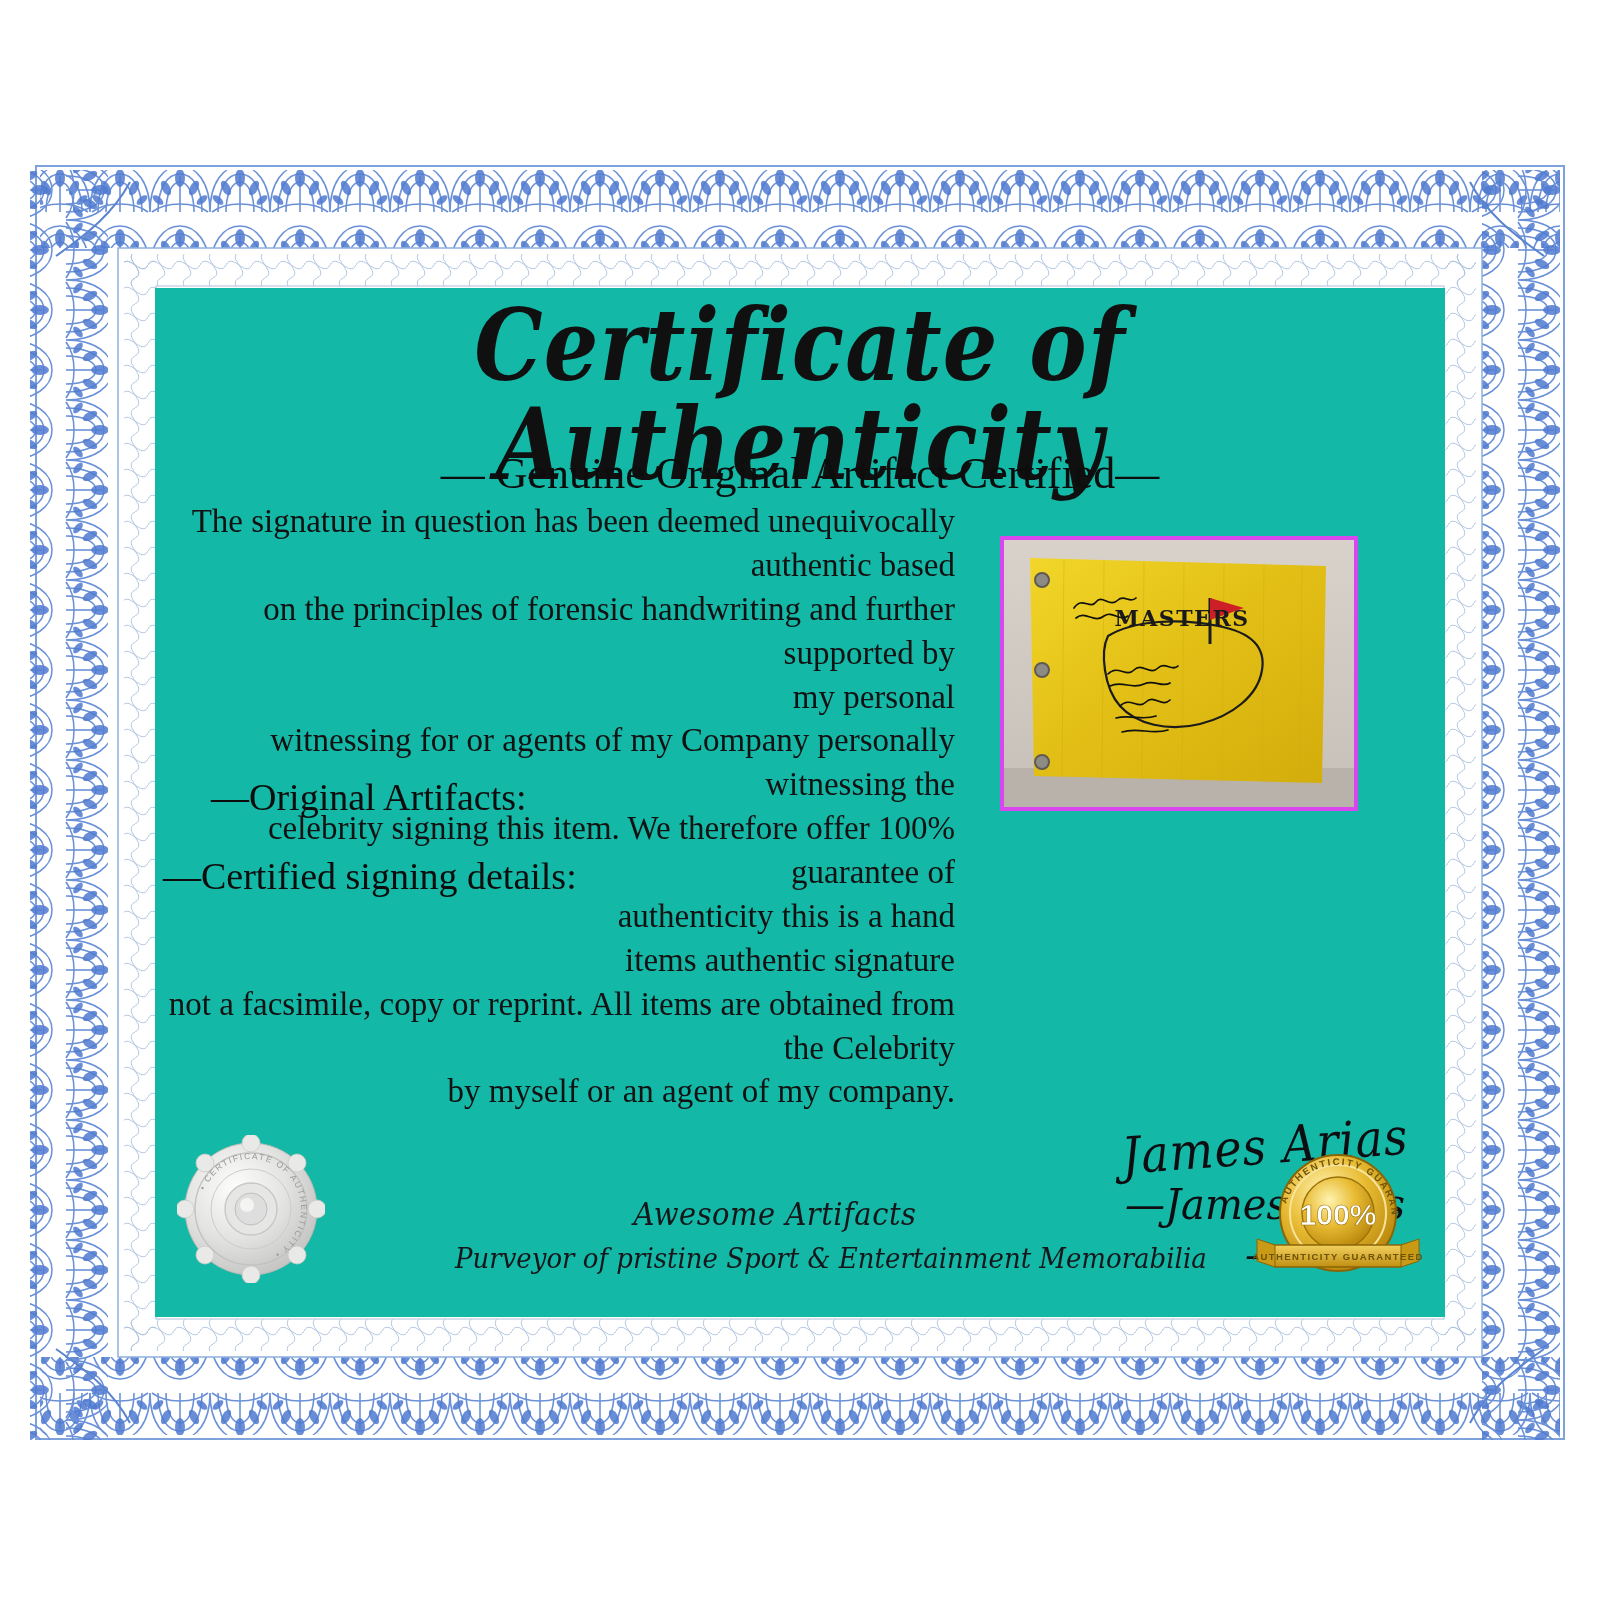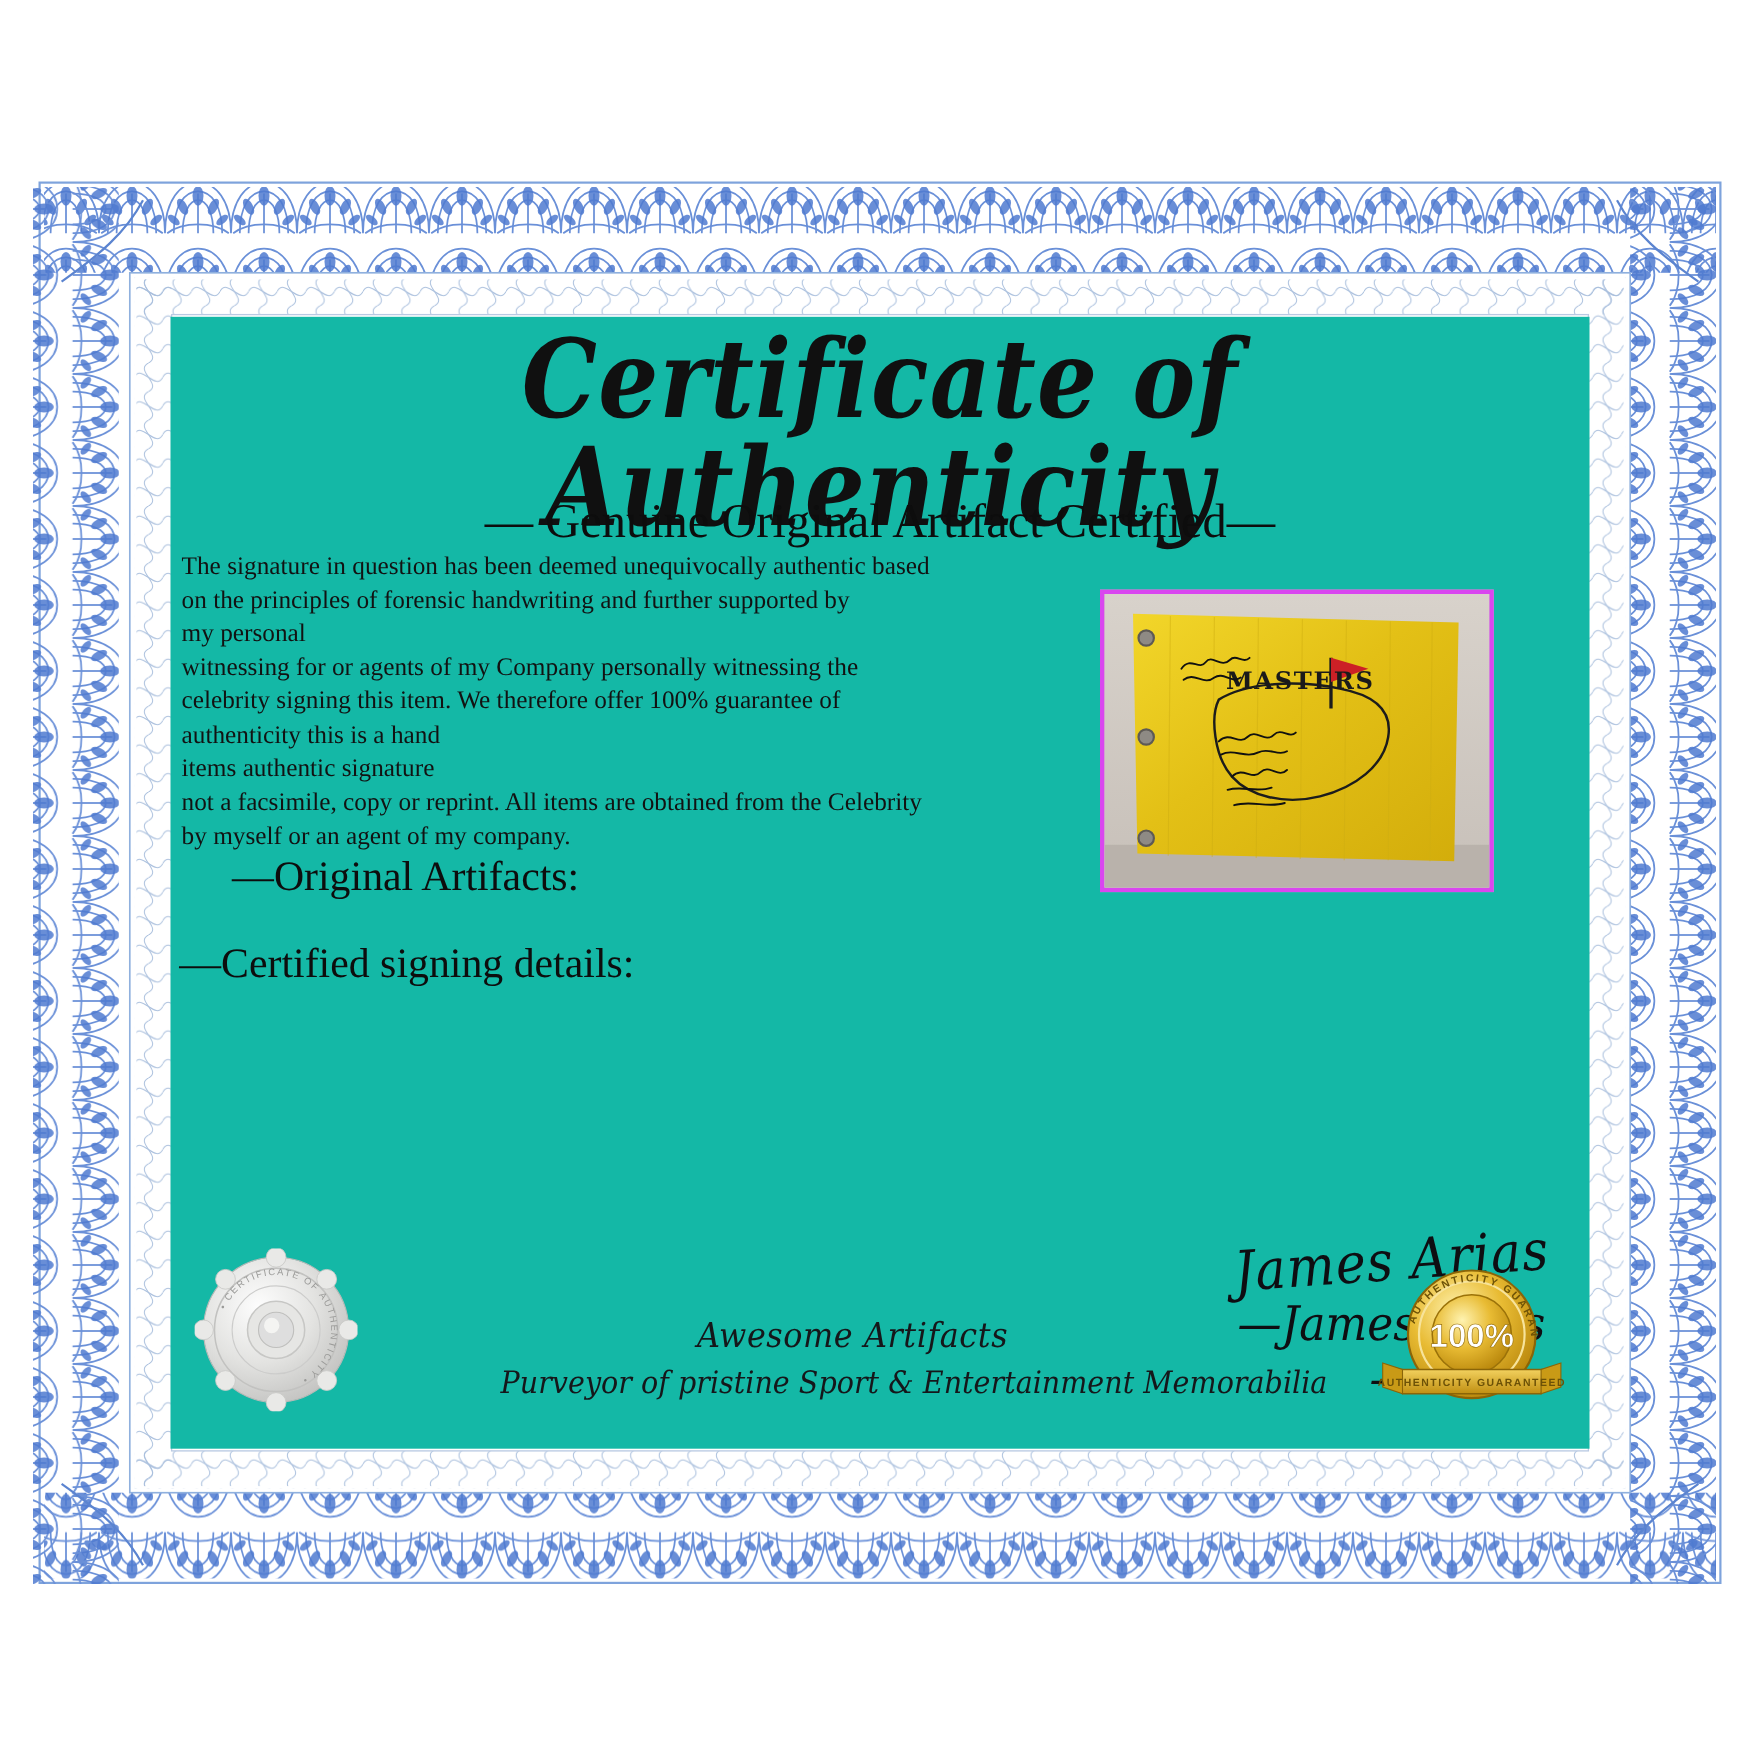--- a/index.html
+++ b/index.html
@@ -82,23 +82,23 @@
     font-family: "Liberation Serif", serif;
     font-size: 44px;
     color: #0d0d0d;
   }
 
   .body-copy {
     position: absolute;
     top: 212px;
     left: 10px;
     width: 790px;
-    text-align: left;
+    text-align: right;
     font-family: "Liberation Serif", serif;
-    font-size: 23px;
+    font-size: 33px;
     line-height: 1.33;
     color: #121212;
   }
   .body-copy p { margin: 0; }
 
   .section-heading {
     position: absolute;
     left: 8px;
     font-family: "Liberation Serif", serif;
     font-size: 38px;

